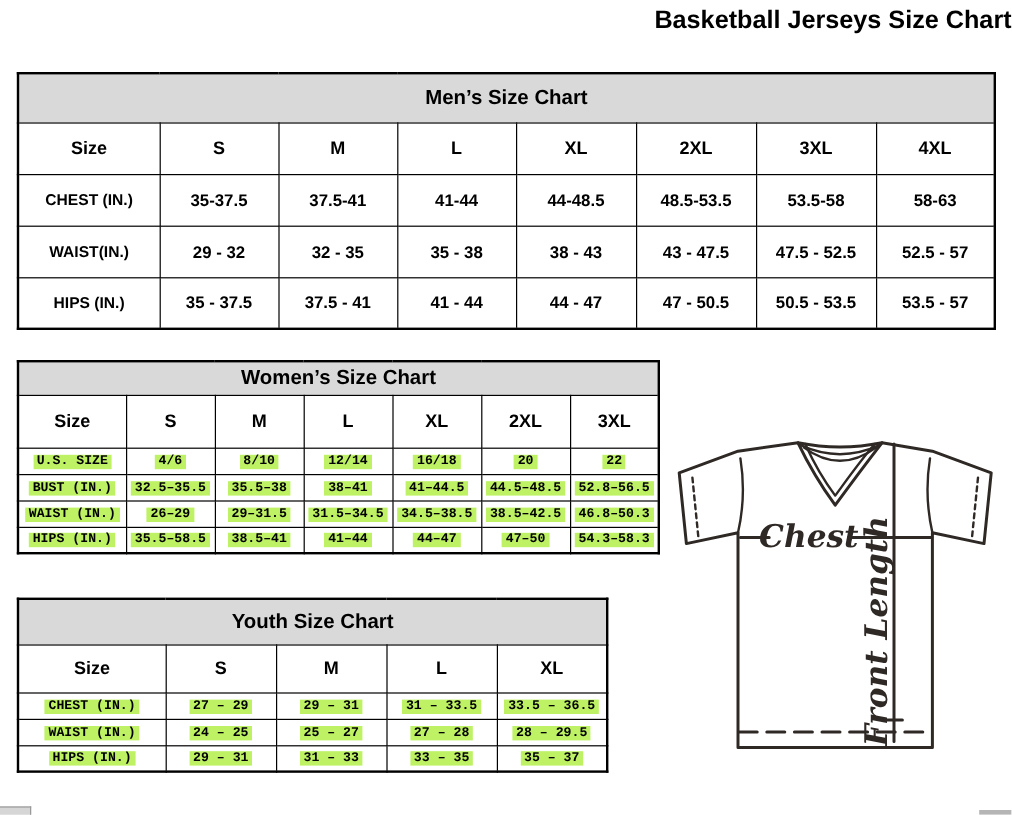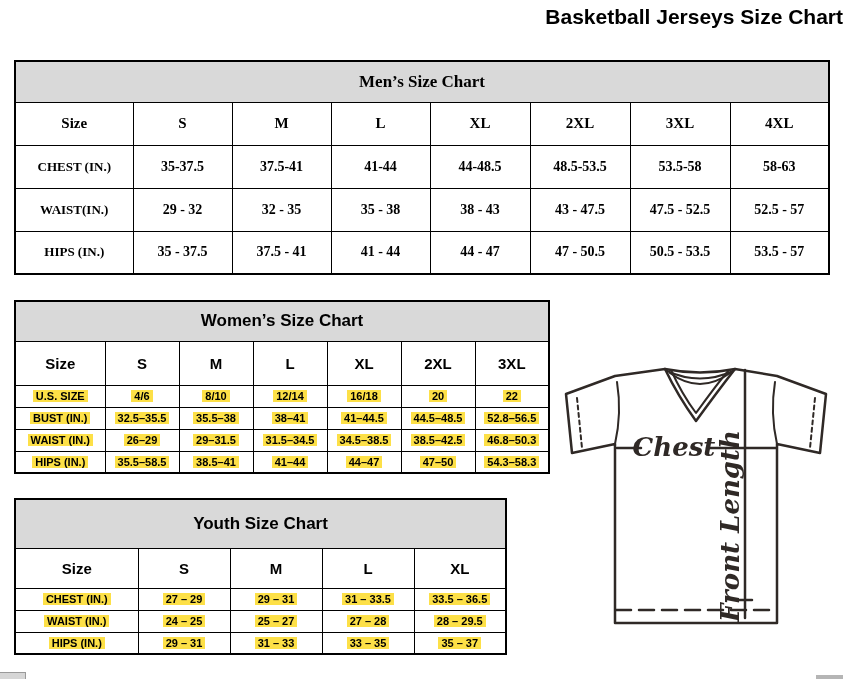--- a/index.html
+++ b/index.html
@@ -14,36 +14,36 @@
   table{
     position:absolute;border-collapse:collapse;table-layout:fixed;background:#fff;
     border:2px solid #000;
   }
   td{
     border:1px solid #000;text-align:center;vertical-align:middle;
     font-weight:bold;padding:0;overflow:hidden;
   }
   tr.band td{background:#d9d9d9;font-size:17px;}
   
-  #mens{left:14px;top:60px;width:814px;font-family:Liberation Serif, serif;}
+  #mens{left:14px;top:60px;width:814px;}
   #mens tr.band{height:41px;}
   #mens tr.sizes{height:43px;font-size:15px;}
   #mens tr.data{height:43px;font-size:14px;}
   #mens td.lbl{font-size:13px;}
   
   #womens{left:14px;top:300px;width:534px;}
-  #womens tr.band{height:40px;}
+  #womens tr.band{height:28px;}
   #womens tr.sizes{height:44px;font-size:15px;}
   #womens tr.thin{height:22px;font-size:11px;}
   
   #youth{left:14px;top:498px;width:491px;}
-  #youth tr.band{height:49px;}
+  #youth tr.band{height:38px;}
   #youth tr.sizes{height:40px;font-size:15px;}
   #youth tr.thin{height:22px;font-size:11px;}
-  .hl{background:#fde047;padding:0 3px;display:inline-block;}
+  .hl{background:#bef264;padding:0 3px;display:inline-block;font-family:Liberation Mono, monospace;}
   
   #jersey{position:absolute;left:558px;top:362px;}
   
   .frag-left{position:absolute;left:0;top:672px;width:25px;height:7px;
     background:#d6d6d6;border-top:1px solid #9a9a9a;border-right:1px solid #9a9a9a;}
   .frag-right{position:absolute;left:816px;top:675px;width:27px;height:4px;background:#b5b5b5;}
 </style>
 </head>
 <body>
 

